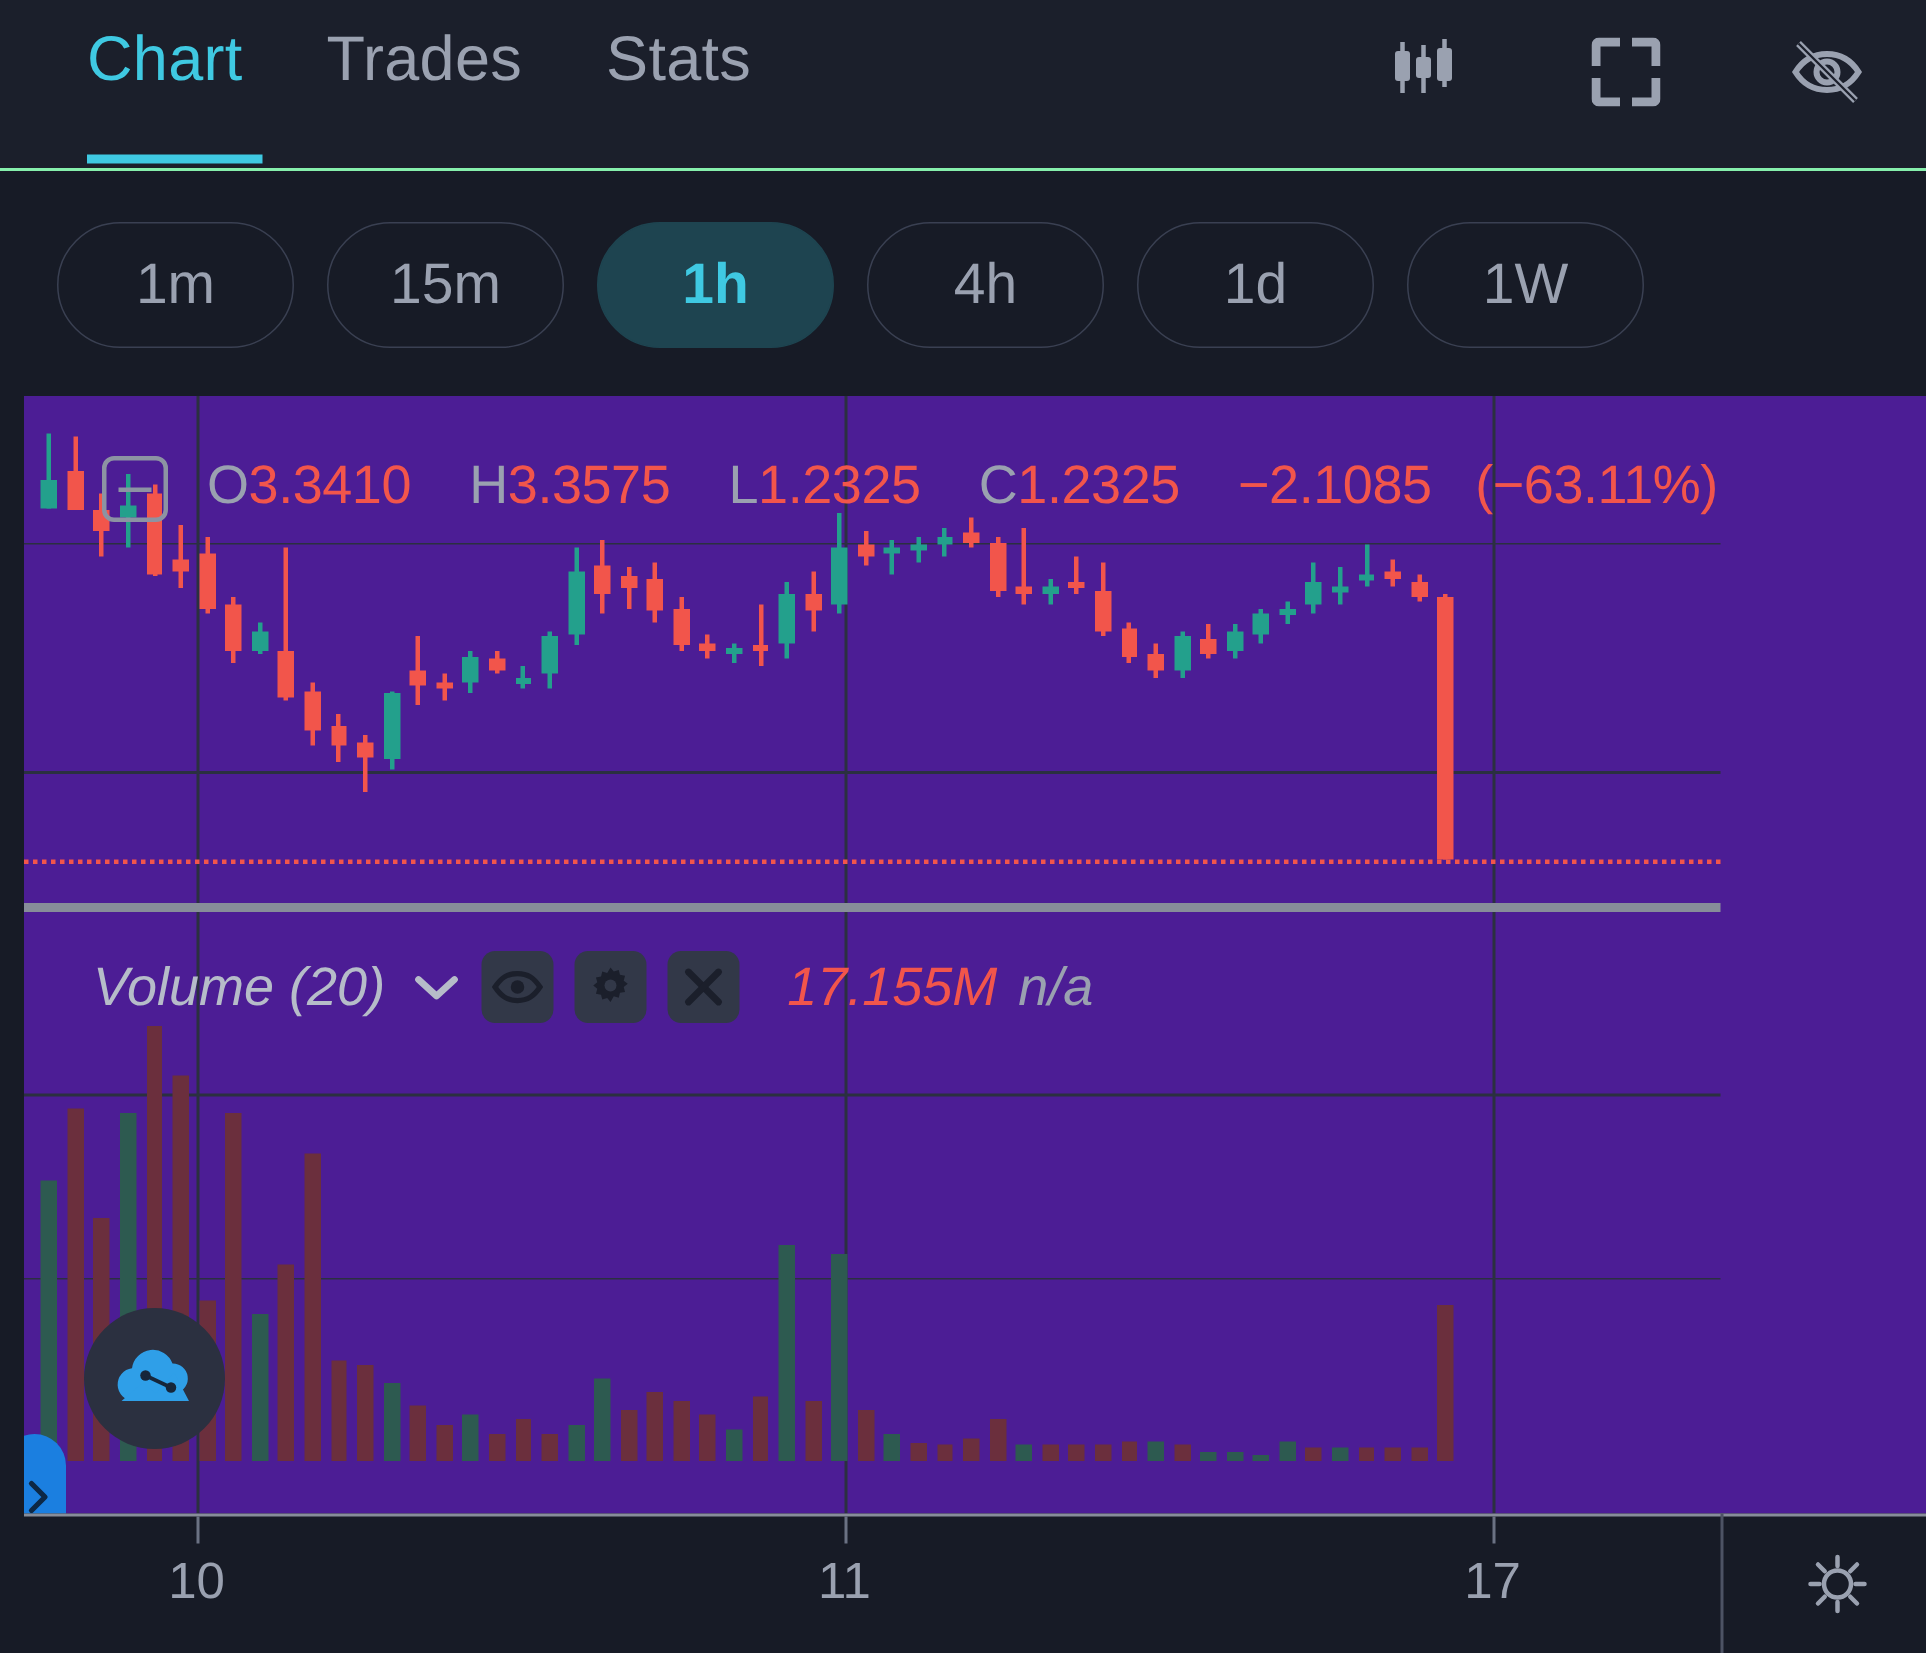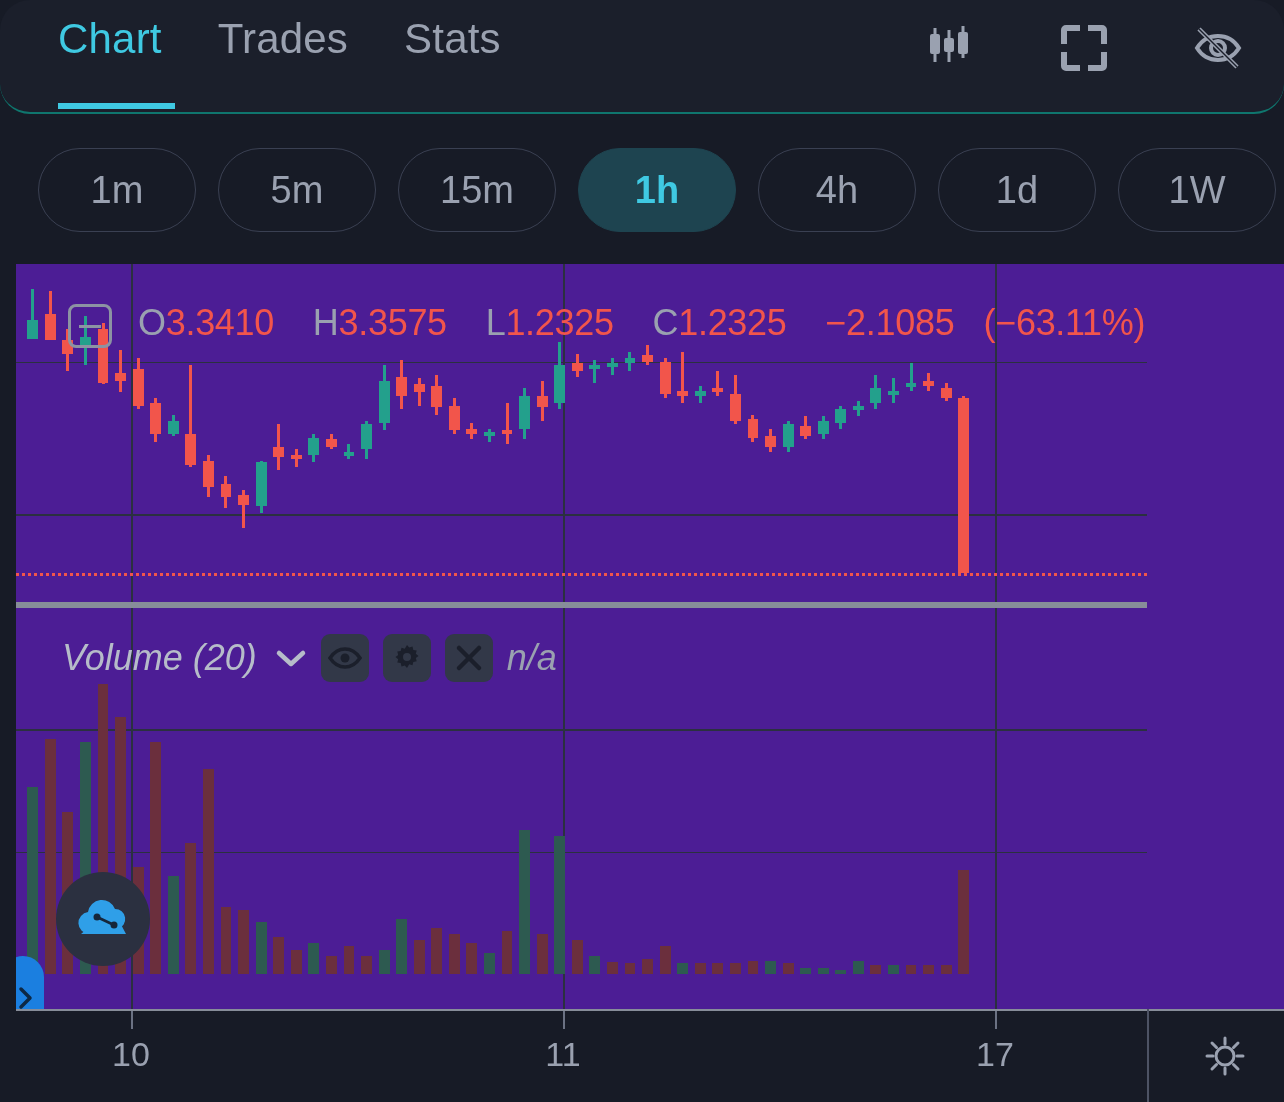--- a/index.html
+++ b/index.html
@@ -12,22 +12,21 @@
   #app {
     position: relative;
     width: 1284px; height: 1102px;
     background: #171b26;
   }
 
   
   #header {
     position: absolute; left: 0; top: 0; width: 1284px; height: 114px;
     background: #1b1f2b;
-    border-bottom: 2px solid #0f766e;
-    border-radius: 30px;
+    border-bottom: 2px solid #86efac;
   }
   .tabs { position: absolute; left: 58px; top: 18px; display: flex; gap: 56px; }
   .tab {
     font-size: 42px; color: #9aa1b0; line-height: 1; letter-spacing: 0.2px;
     padding-bottom: 10px; cursor: pointer; white-space: nowrap;
   }
   .tab.active { color: #3fc9e2; }
   .tab-underline {
     position: absolute; left: 58px; top: 103px; width: 117px; height: 6px;
     background: #3fc9e2;
@@ -197,23 +196,20 @@
           <line x1="6" y1="3" x2="44" y2="41" stroke="#1b1f2b" stroke-width="1.5"></line>
         </svg>
       </div>
     </div>
   </div>
 
   <div id="tfbar">
     <div class="pills">
       <div class="pill">
           <span>1m</span>
-        </div>
-      <div class="pill">
-          <span>5m</span>
         </div>
       <div class="pill">
           <span>15m</span>
         </div>
       <div class="pill active">
           <span>1h</span>
         </div>
       <div class="pill">
           <span>4h</span>
         </div>
@@ -437,20 +433,21 @@
           <path d="M15 2l2.2 2.6 3.3-1 .8 3.3 3.4.6-.9 3.3 2.7 2.1-2.7 2.1.9 3.3-3.4.6-.8 3.3-3.3-1L15 25l-2.2-2.6-3.3 1-.8-3.3-3.4-.6.9-3.3L3.5 14l2.7-2.1-.9-3.3 3.4-.6.8-3.3 3.3 1z" fill="#1b1f2b"></path>
           <circle cx="15" cy="14" r="4" fill="#323848"></circle>
         </svg>
       </span>
       <span class="iconbtn">
         <svg width="30" height="30" viewBox="0 0 30 30">
           <line x1="5" y1="5" x2="25" y2="25" stroke="#1b1f2b" stroke-width="4.5" stroke-linecap="round"></line>
           <line x1="25" y1="5" x2="5" y2="25" stroke="#1b1f2b" stroke-width="4.5" stroke-linecap="round"></line>
         </svg>
       </span>
+      <span class="vval">17.155M</span>
       <span class="vna">n/a</span>
     </div>
 
     <div id="watermark">
       <svg width="64" height="54" viewBox="0 0 64 54">
         <path d="M18 42a11 11 0 0 1-1-21.9A14 14 0 0 1 44 17a10 10 0 0 1 3 19.6V42z" fill="#2f9fe8"></path>
         <path d="M10 42l14-12 9 7 12-14 10 19z" fill="#2f9fe8"></path>
         <circle cx="26" cy="25" r="3.5" fill="#16263a"></circle>
         <circle cx="43" cy="33" r="3.5" fill="#16263a"></circle>
         <path d="M26 25l17 8" stroke="#16263a" stroke-width="2.5" fill="none"></path>

